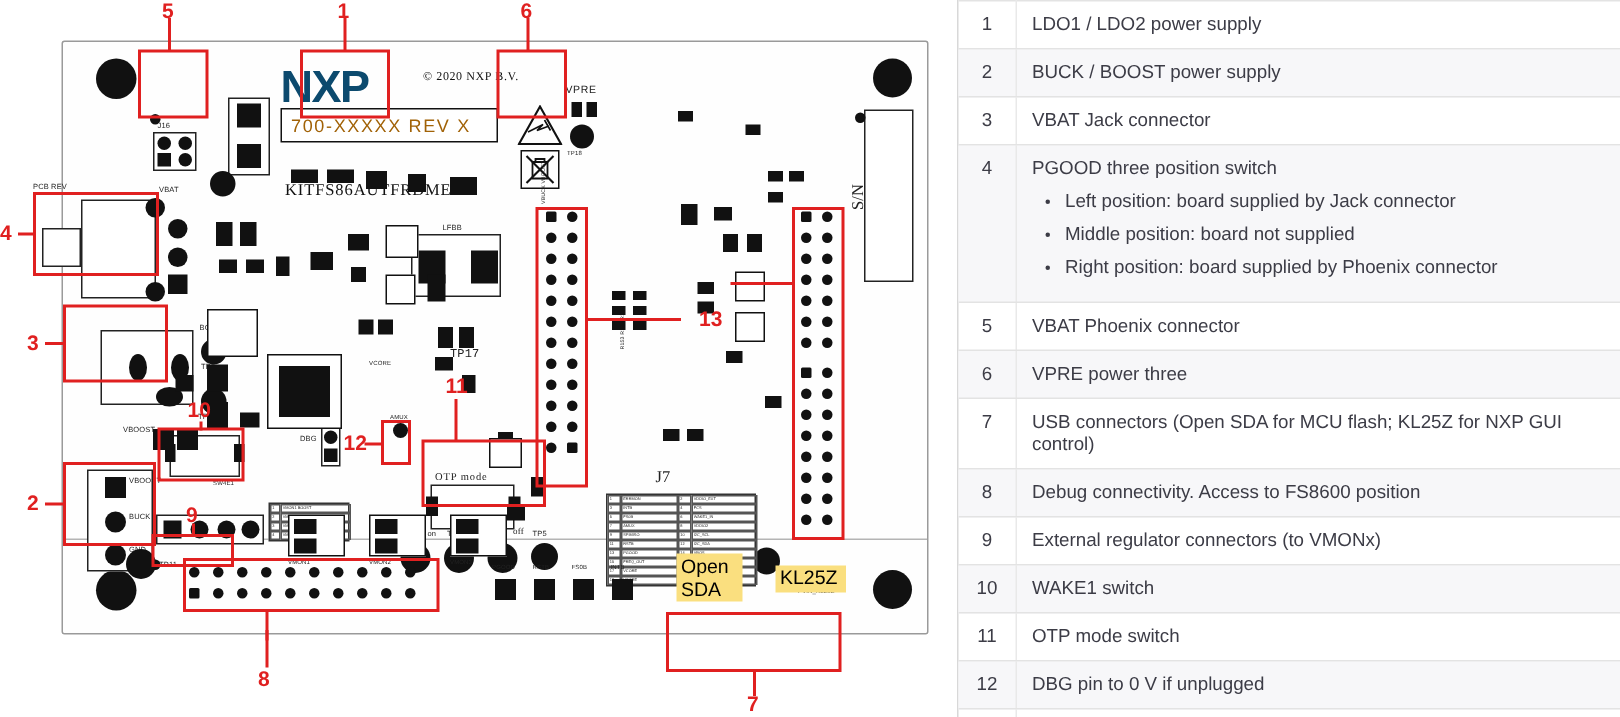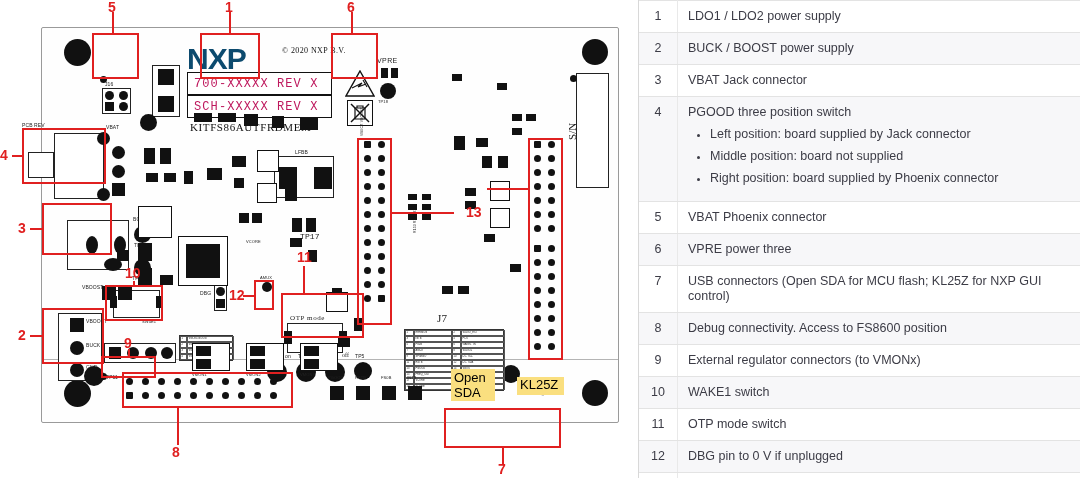--- a/index.html
+++ b/index.html
@@ -40,21 +40,21 @@
   .cno{position:absolute;color:#e02020;font-size:14px;font-weight:700;
        font-family:"Liberation Sans",sans-serif;line-height:14px;}
   .lead{position:absolute;background:#e02020;}
   .lead.v{width:1.6px;}
   .lead.h{height:1.6px;}
 
   
   .nxp{position:absolute;font-weight:700;color:#0c4a6e;letter-spacing:-1px;}
   .idbox{position:absolute;border:1.5px solid #111;box-sizing:border-box;background:#fff;
          display:flex;align-items:center;padding-left:6px;
-         font-family:Liberation Mono, monospace;letter-spacing:1.1px;color:#be185d;}
+         font-family:Liberation Sans, sans-serif;letter-spacing:1.1px;color:#a16207;}
   .plain{position:absolute;font-family:"Liberation Serif",serif;color:#111;white-space:nowrap;}
 
   .mark{position:absolute;border:1.4px solid #111;box-sizing:border-box;}
 
   .yhl{position:absolute;background:#fadf7f;color:#000;font-size:13px;line-height:14px;
        font-weight:400;padding:1px 3px;box-sizing:border-box;}
 
   
   .ptab{position:absolute;border:0.8px solid #333;box-sizing:border-box;background:#fff;
         display:grid;}
@@ -85,21 +85,20 @@
 
     <div id="board">
 
       <div class="board-hline" style="top:331px;"></div>
       <div class="board-hline" style="top:96px;left:0;width:0;"></div>
 
       <div class="nxp" style="left:145px;top:14px;font-size:30px;">NXP</div>
       <div class="plain" style="left:240px;top:18px;font-size:8px;letter-spacing:.4px;">© 2020 NXP B.V.</div>
 
       <div class="idbox" style="left:145px;top:44px;width:145px;height:23px;font-size:12px;">700-XXXXX REV X</div>
-      <div class="idbox" style="left:145px;top:67px;width:145px;height:23px;font-size:12px;">SCH-XXXXX REV X</div>
       <div class="plain" style="left:148px;top:93px;font-size:11px;letter-spacing:.6px;">KITFS86AUTFRDMEM</div>
 
       <div class="mark" style="left:303px;top:42px;width:30px;height:27px;border:none;">
         <svg width="30" height="27" viewBox="0 0 30 27">
             <polygon points="15,1 29,26 1,26" fill="none" stroke="#111" stroke-width="1.4"></polygon>
             <path d="M7 18 L17 13 L13 17 L21 14 M18 10 L22 17" stroke="#111" stroke-width="1.1" fill="none"></path>
           </svg>
       </div>
       <div class="mark" style="left:305px;top:72px;width:26px;height:26px;">
         <svg width="24" height="24" viewBox="0 0 24 24">

